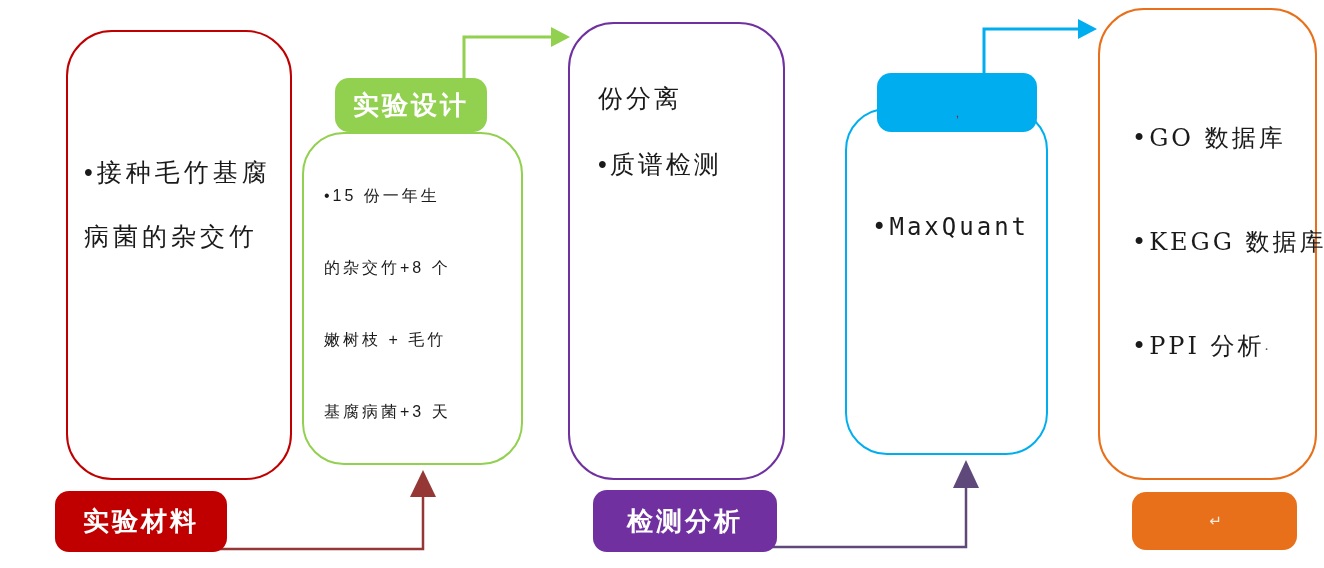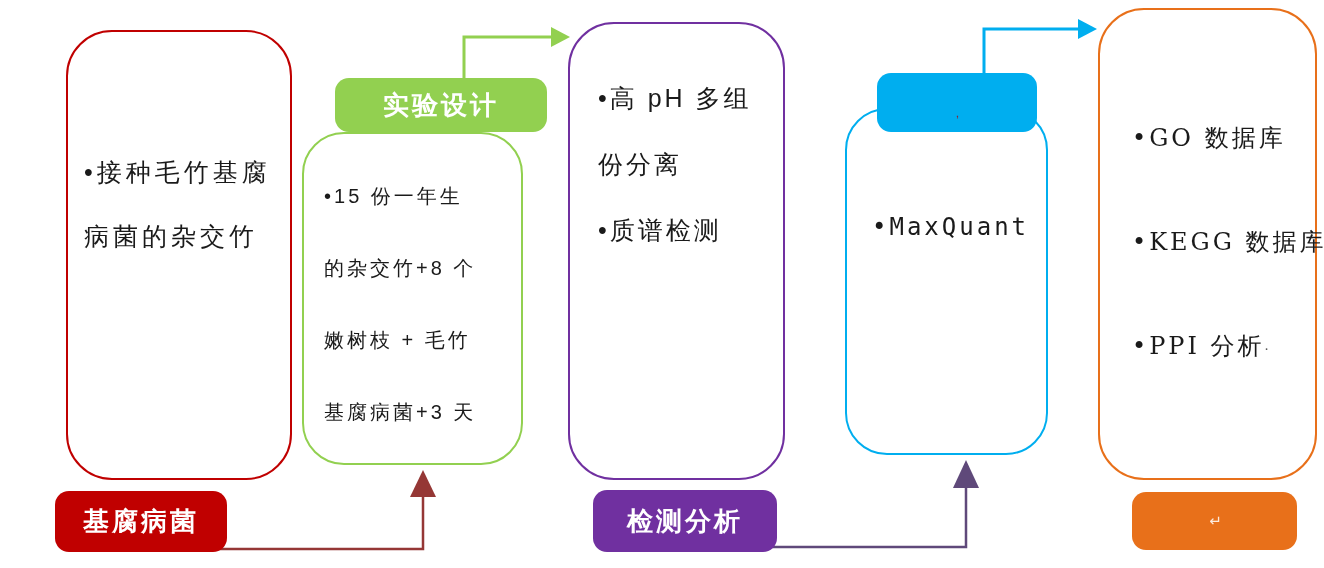--- a/index.html
+++ b/index.html
@@ -10,33 +10,33 @@
   .panel{position:absolute;background:#fff;border:2.5px solid #999;box-sizing:border-box;z-index:1;}
   .p1{left:30px;top:30px;width:226px;height:450px;border-radius:46px;}
   .p2{left:302px;top:132px;width:221px;height:333px;border-radius:42px;}
   .p3{left:568px;top:22px;width:217px;height:458px;border-radius:46px;}
   .p4{left:845px;top:108px;width:203px;height:347px;border-radius:42px;}
   .p5{left:1098px;top:8px;width:219px;height:472px;border-radius:46px;}
 
   .content{position:absolute;color:#1A1A1A;}
   .line{white-space:nowrap;}
   .c1{left:16px;top:108px;font-size:25px;letter-spacing:4px;line-height:64px;}
-  .c2{left:20px;top:26px;font-size:20px;letter-spacing:3px;line-height:72px;}
+  .c2{left:20px;top:26px;font-size:16px;letter-spacing:3px;line-height:72px;}
   .c3{left:28px;top:41px;font-size:25px;letter-spacing:3px;line-height:66px;}
   .c4{left:25px;top:84px;font-size:24px;letter-spacing:3px;line-height:66px;
       font-family:"DejaVu Sans Mono","Liberation Mono",monospace;}
   .c5{left:32px;top:76px;font-size:24px;letter-spacing:3px;line-height:104px;
       font-family:"DejaVu Serif","Liberation Serif",serif;}
 
   .tag{
     position:absolute;z-index:3;display:flex;align-items:center;justify-content:center;
     color:#FFFFFF;font-weight:bold;font-size:26px;letter-spacing:3px;border-radius:14px;
   }
   .t1{left:55px;top:491px;width:172px;height:61px;}
-  .t2{left:335px;top:78px;width:212px;height:54px;}
+  .t2{left:335px;top:78px;width:152px;height:54px;}
   .t3{left:593px;top:490px;width:184px;height:62px;}
   .t4{left:877px;top:73px;width:160px;height:59px;}
   .t5{left:1132px;top:492px;width:165px;height:58px;}
   .t5 .tag-text{border-bottom:2px dotted rgba(255,255,255,0.70);padding-bottom:2px;}
   .tag .mark{font-weight:normal;letter-spacing:0;}
   .t4 .mark{color:#8B2433;font-size:13px;align-self:flex-end;margin:0 0 12px 1px;}
   .t5 .mark{color:rgba(255,255,255,0.85);font-size:15px;margin-left:2px;}
   .line-mark{font-size:13px;color:#555;letter-spacing:0;}
 
   .arrows{position:absolute;left:0;top:0;z-index:2;pointer-events:none;}
@@ -76,21 +76,20 @@
     <div class="content c2">
       <div class="line">•15 份一年生</div>
       <div class="line">的杂交竹+8 个</div>
       <div class="line">嫩树枝 + 毛竹</div>
       <div class="line">基腐病菌+3 天</div>
     </div>
   </div>
 
   <div class="panel p3" style="border-color: rgb(112, 48, 160);">
     <div class="content c3">
-      <div class="line">•高 pH 多组</div>
       <div class="line">份分离</div>
       <div class="line">•质谱检测</div>
     </div>
   </div>
 
   <div class="panel p4" style="border-color: rgb(0, 174, 239); padding-left: 6px;">
     <div class="content c4">
       <div class="line">•MaxQuant</div>
     </div>
   </div>
@@ -99,21 +98,21 @@
     <div class="content c5">
       <div class="line">•GO 数据库</div>
       <div class="line">•KEGG 数据库</div>
       <div class="line">
         <span>•PPI 分析</span><span class="line-mark">·</span>
       </div>
     </div>
   </div>
 
   <div class="tag t1" style="background-color: rgb(192, 0, 0);">
-    <span class="tag-text">基腐病菌</span>
+    <span class="tag-text">实验材料</span>
   </div>
 
   <div class="tag t2" style="background-color: rgb(146, 208, 80);">
     <span class="tag-text">实验设计</span>
   </div>
 
   <div class="tag t3" style="background-color: rgb(112, 48, 160);">
     <span class="tag-text">检测分析</span>
   </div>
 

